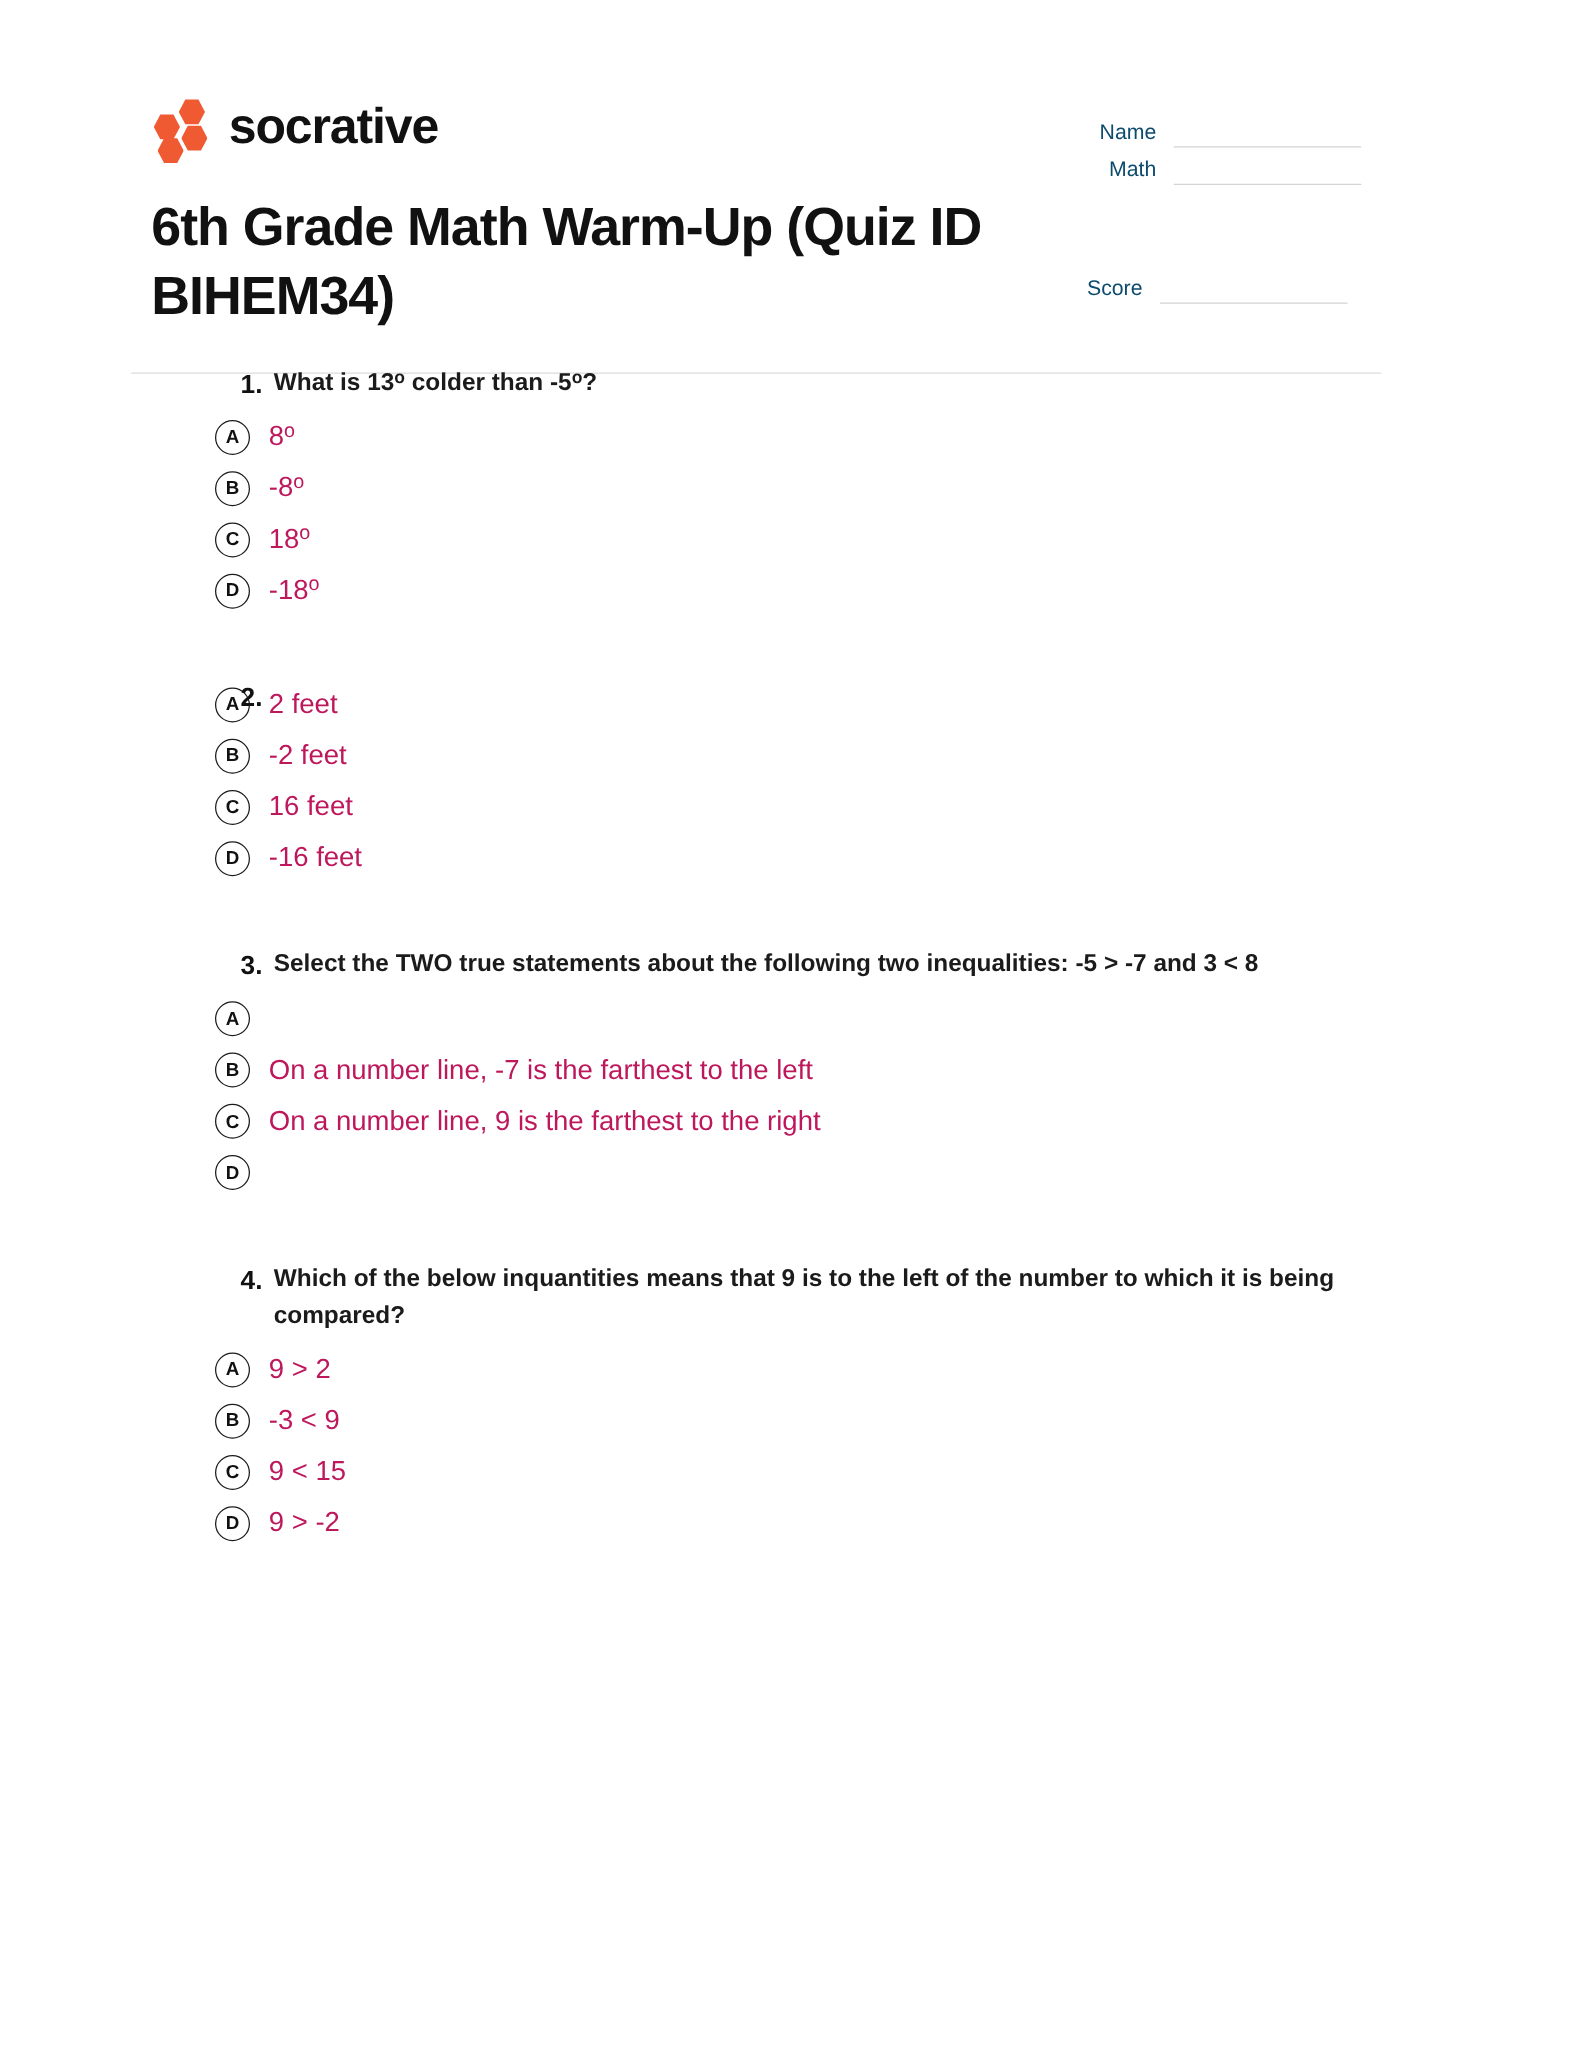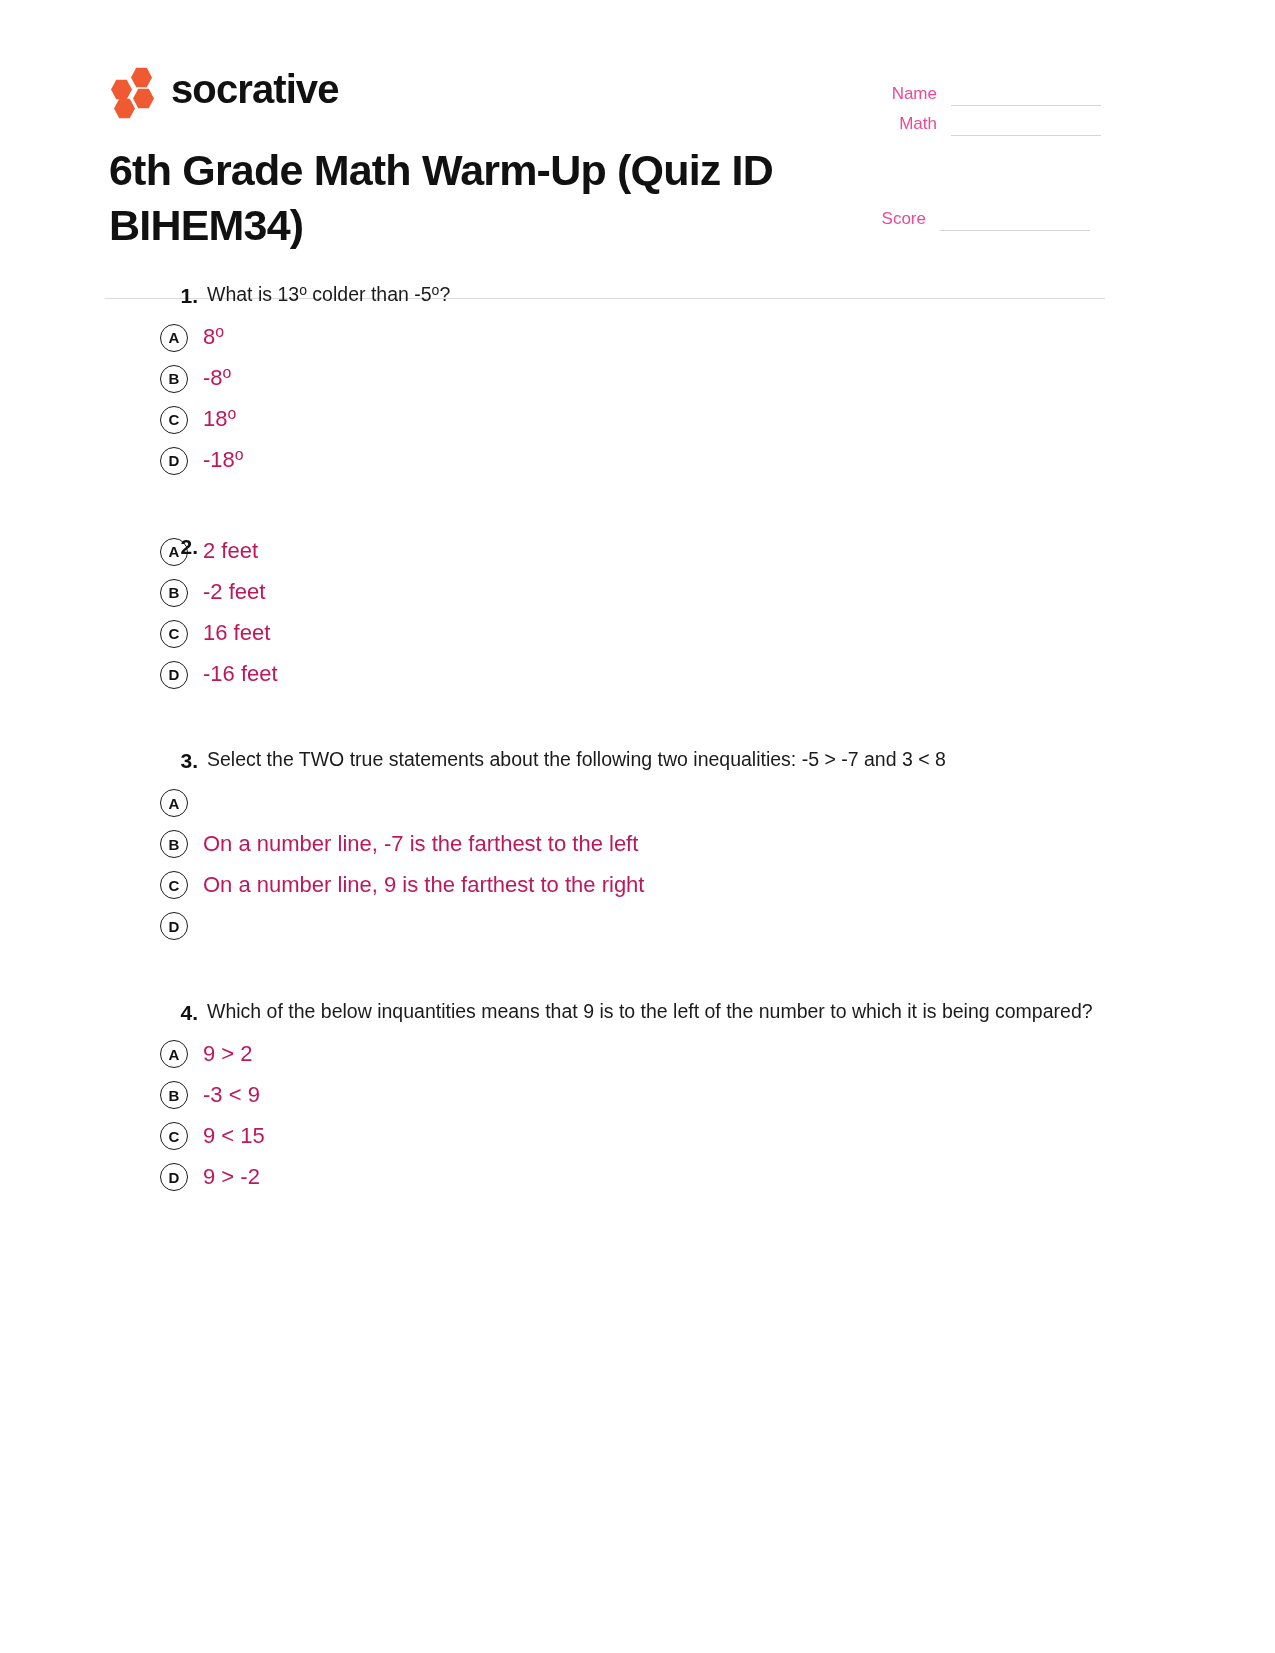--- a/index.html
+++ b/index.html
@@ -13,21 +13,21 @@
     height: 1653px;
     font-family: "Liberation Sans", sans-serif;
     color: #1b1b1b;
     position: relative;
     overflow: hidden;
   }
 
   .page {
     width: 1275px;
     height: 1653px;
-    padding: 4px;
+    padding: 16px;
     position: relative;
   }
 
   
   .header {
     position: relative;
     padding: 55px 170px 0 105px;
     height: 240px;
   }
 
@@ -71,21 +71,21 @@
   }
   .meta-row {
     display: flex;
     align-items: flex-end;
     justify-content: flex-end;
     gap: 14px;
     height: 30px;
   }
   .meta-label {
     font-size: 17px;
-    color: #ec4899;
+    color: #0c4a6e;
     line-height: 1;
     padding-bottom: 4px;
     white-space: nowrap;
   }
   .meta-line {
     width: 150px;
     border-bottom: 1.5px solid #d4d4d4;
     height: 22px;
   }
   .meta-score {
@@ -122,20 +122,21 @@
   .question-block {
     margin-bottom: 50px;
     padding-left: 160px;
     padding-right: 170px;
     position: relative;
   }
   .q-head {
     display: flex;
     align-items: flex-start;
     margin-bottom: 6px;
+    font-weight: bold;
   }
   .q-number {
     position: absolute;
     left: 160px;
     width: 34px;
     text-align: right;
     font-size: 21px;
     font-weight: 700;
     color: #111111;
     line-height: 1.5;

